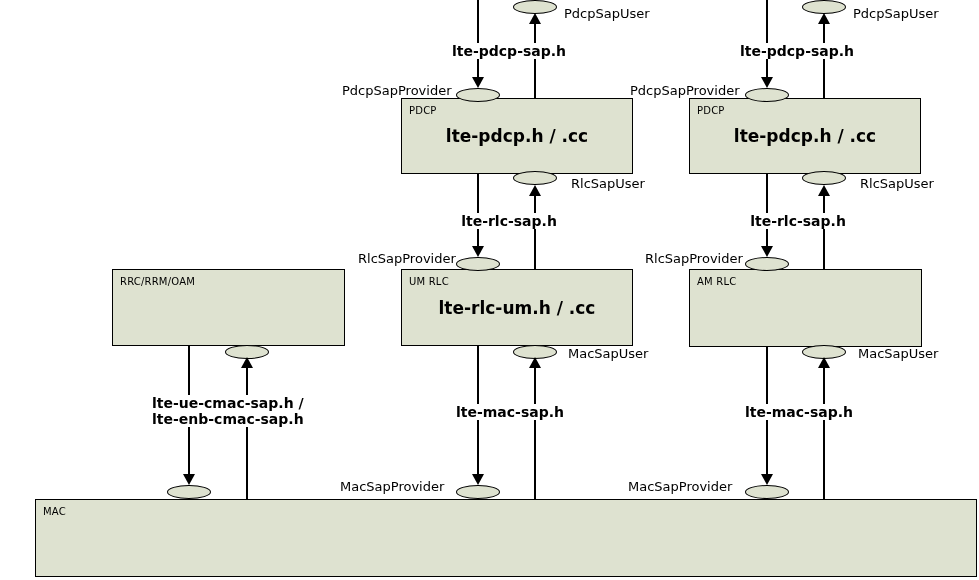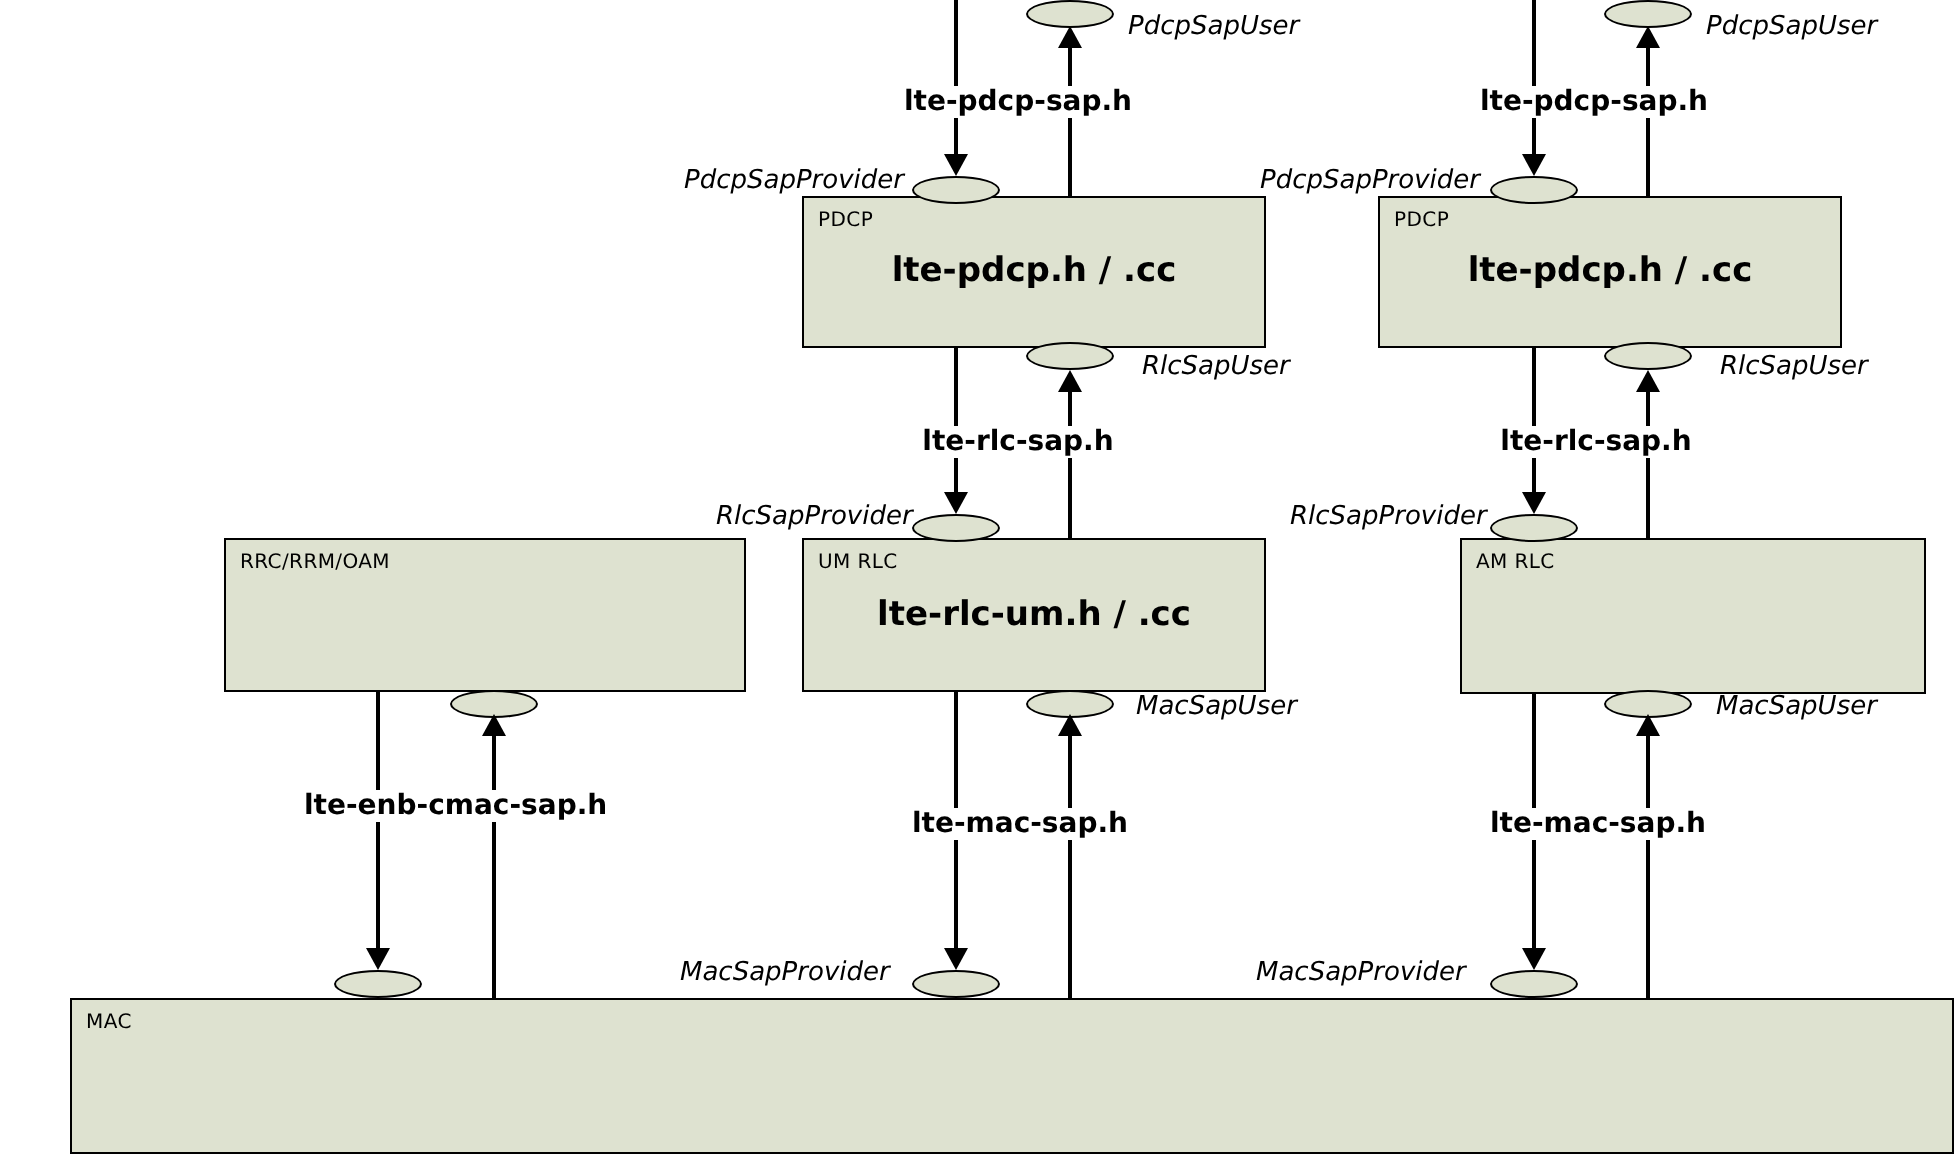--- a/index.html
+++ b/index.html
@@ -19,21 +19,21 @@
   .vline { position:absolute; width:2px; margin-left:-1px; background:var(--line,#000); z-index:2; }
   .sap {
     position:absolute; width:44px; height:14px; box-sizing:border-box;
     border:1px solid var(--line,#000); border-radius:50%;
     background:var(--box-fill,#dee2d0); z-index:4;
   }
   .arr { position:absolute; width:0; height:0; margin-left:-6.5px; z-index:5; }
   .arr.down { border-left:6.5px solid transparent; border-right:6.5px solid transparent; border-top:11px solid var(--line,#000); }
   .arr.up   { border-left:6.5px solid transparent; border-right:6.5px solid transparent; border-bottom:11px solid var(--line,#000); }
   .lbl {
-    position:absolute; font-style:italic; font-size:13px; line-height:15px;
+    position:absolute; font-size:13px; line-height:15px;
     white-space:nowrap; z-index:3;
   }
   .lbl.two { line-height:17px; }
   .file {
     position:absolute; font-weight:bold; font-size:14px; line-height:16px;
     background:var(--bg,#ffffff); padding:0 3px; white-space:nowrap; z-index:3;
   }
   .file.center { transform:translateX(-50%); text-align:center; }
 </style>
 </head>
@@ -42,28 +42,28 @@
 <div class="canvas">
 
   <div class="box" style="left:401px;top:98px;width:232px;height:76px">
     <span class="tag">PDCP</span>
     <span class="title">lte-pdcp.h / .cc</span>
   </div>
   <div class="box" style="left:689px;top:98px;width:232px;height:76px">
     <span class="tag">PDCP</span>
     <span class="title">lte-pdcp.h / .cc</span>
   </div>
-  <div class="box" style="left:112px;top:269px;width:261px;height:77px">
+  <div class="box" style="left:112px;top:269px;width:233px;height:77px">
     <span class="tag">RRC/RRM/OAM</span>
   </div>
   <div class="box" style="left:401px;top:269px;width:232px;height:77px">
     <span class="tag">UM RLC</span>
     <span class="title">lte-rlc-um.h / .cc</span>
   </div>
-  <div class="box" style="left:730px;top:269px;width:233px;height:78px">
+  <div class="box" style="left:689px;top:269px;width:233px;height:78px">
     <span class="tag">AM RLC</span>
   </div>
   <div class="box" style="left:35px;top:499px;width:942px;height:78px">
     <span class="tag">MAC</span>
   </div>
 
   <div class="vline" style="left:478px;top:0;height:78px"></div>
   <div class="vline" style="left:535px;top:24px;height:74px"></div>
   <div class="vline" style="left:478px;top:174px;height:73px"></div>
   <div class="vline" style="left:535px;top:196px;height:73px"></div>
@@ -80,20 +80,21 @@
   <div class="vline" style="left:189px;top:346px;height:129px"></div>
   <div class="vline" style="left:247px;top:368px;height:131px"></div>
 
   <div class="file center" style="left:509px;top:43px">lte-pdcp-sap.h</div>
   <div class="file center" style="left:797px;top:43px">lte-pdcp-sap.h</div>
   <div class="file center" style="left:509px;top:213px">lte-rlc-sap.h</div>
   <div class="file center" style="left:798px;top:213px">lte-rlc-sap.h</div>
   <div class="file center" style="left:510px;top:404px">lte-mac-sap.h</div>
   <div class="file center" style="left:799px;top:404px">lte-mac-sap.h</div>
   <div class="file" style="left:149px;top:395px">
+    <div>lte-ue-cmac-sap.h /</div>
     <div>lte-enb-cmac-sap.h</div>
   </div>
 
   <div class="sap" style="left:513px;top:0"></div>
   <div class="sap" style="left:802px;top:0"></div>
   <div class="sap" style="left:456px;top:88px"></div>
   <div class="sap" style="left:745px;top:88px"></div>
   <div class="sap" style="left:513px;top:171px"></div>
   <div class="sap" style="left:802px;top:171px"></div>
   <div class="sap" style="left:456px;top:257px"></div>

